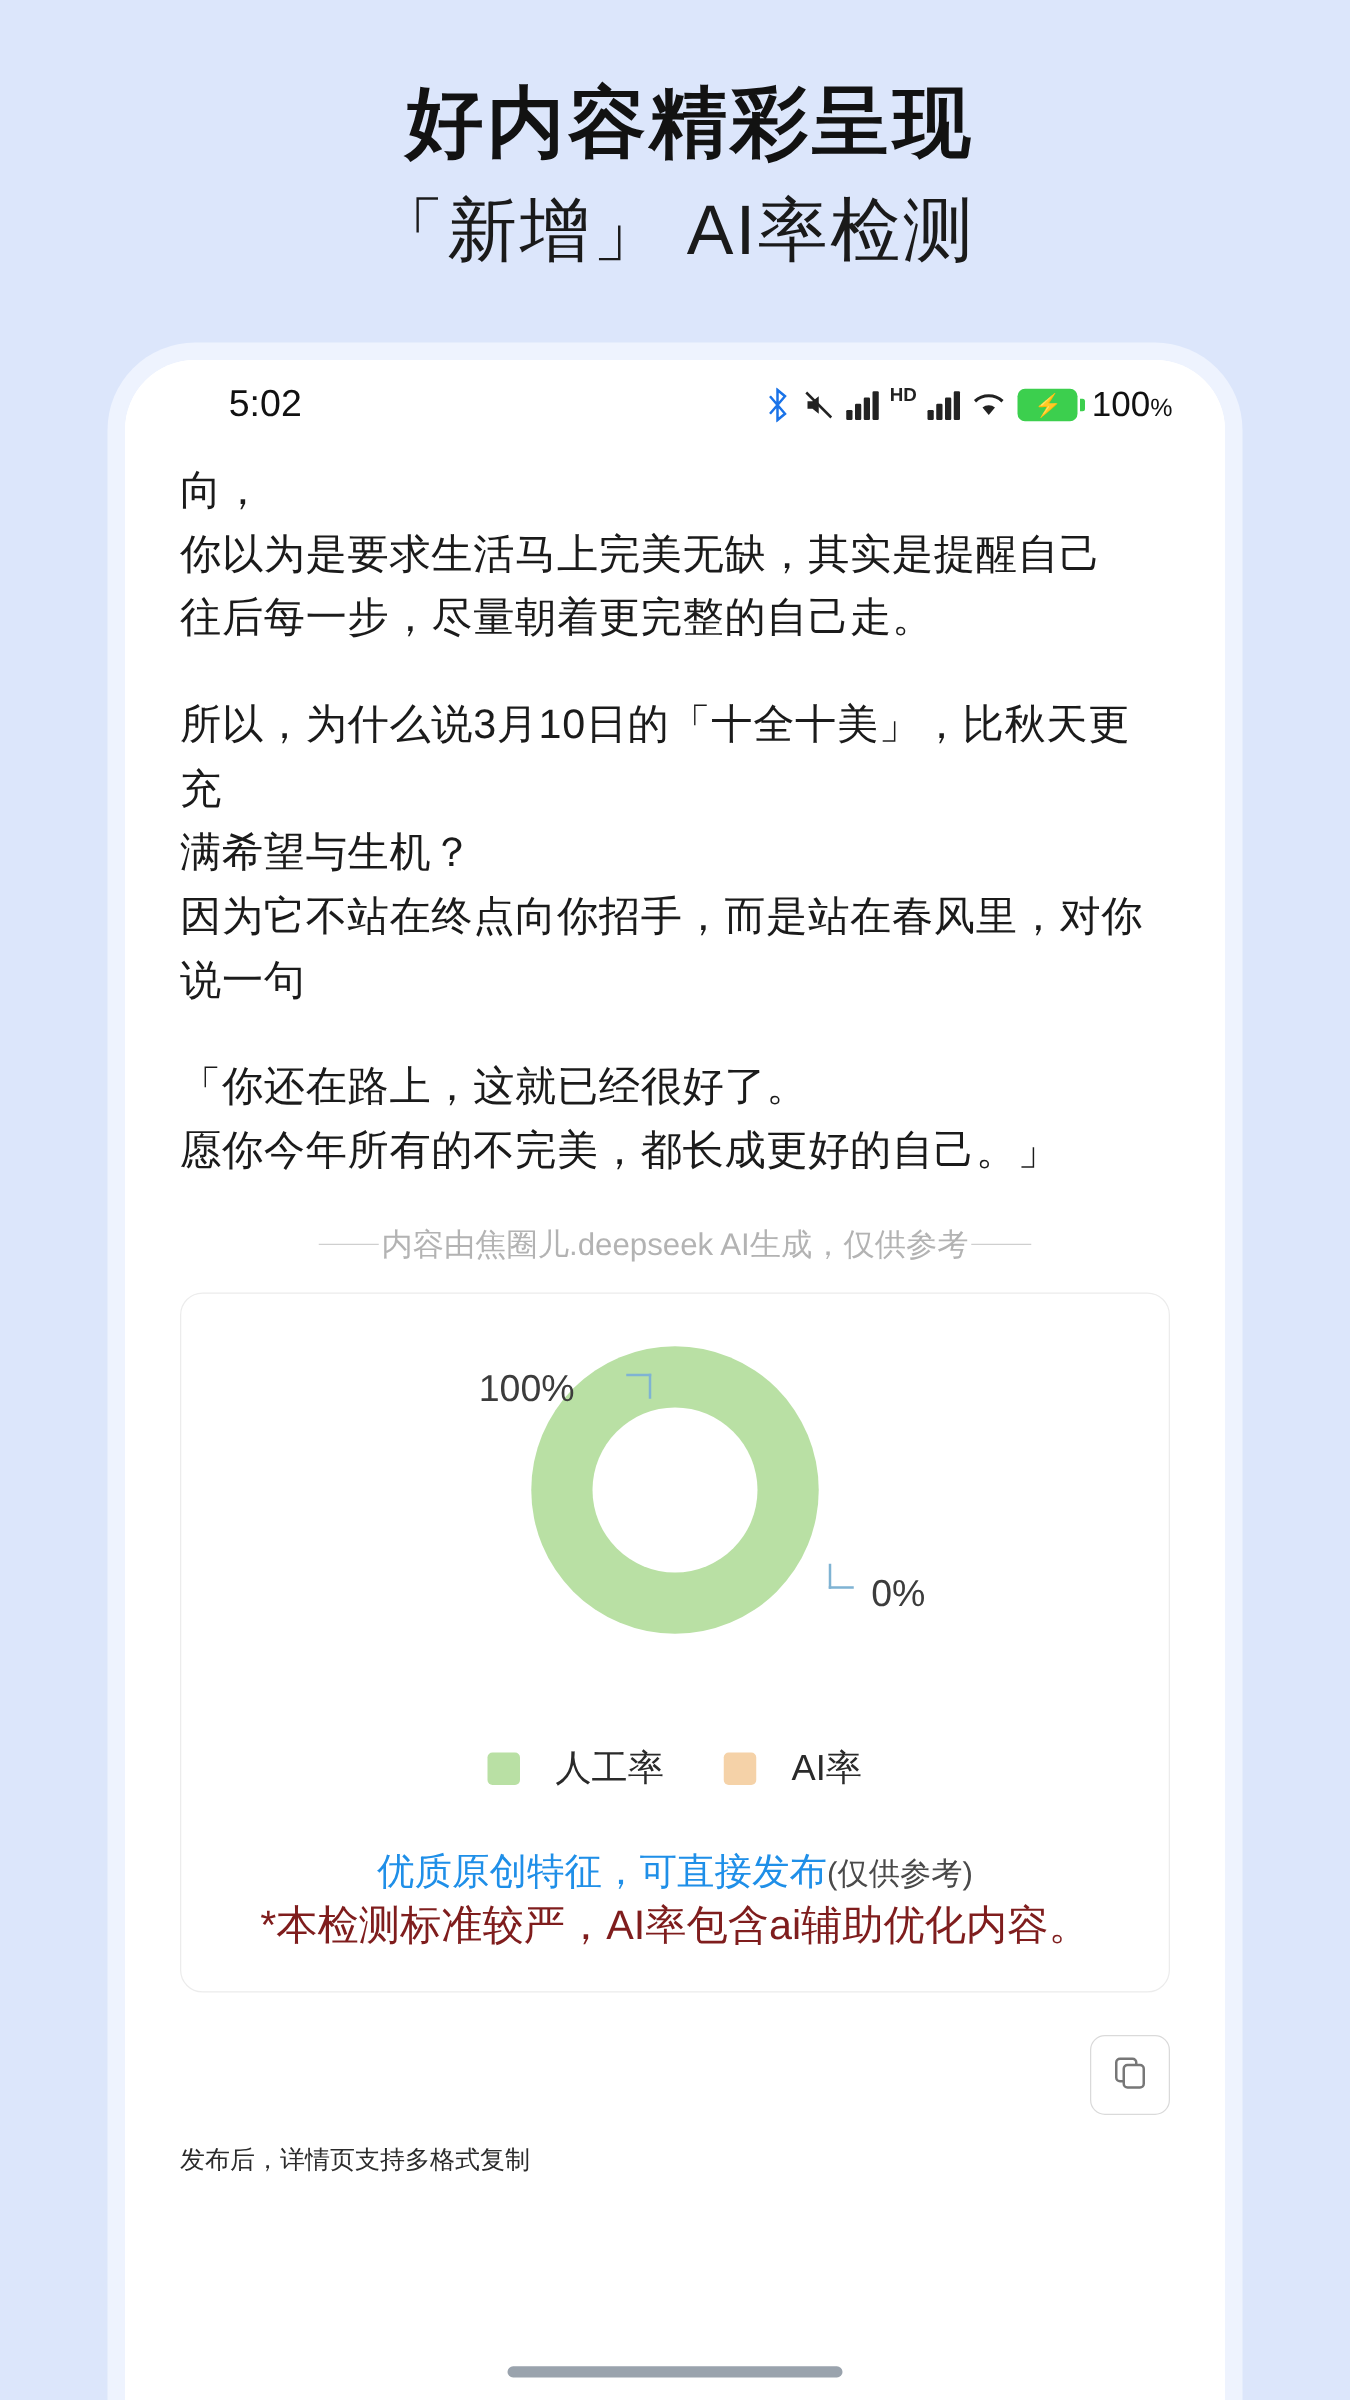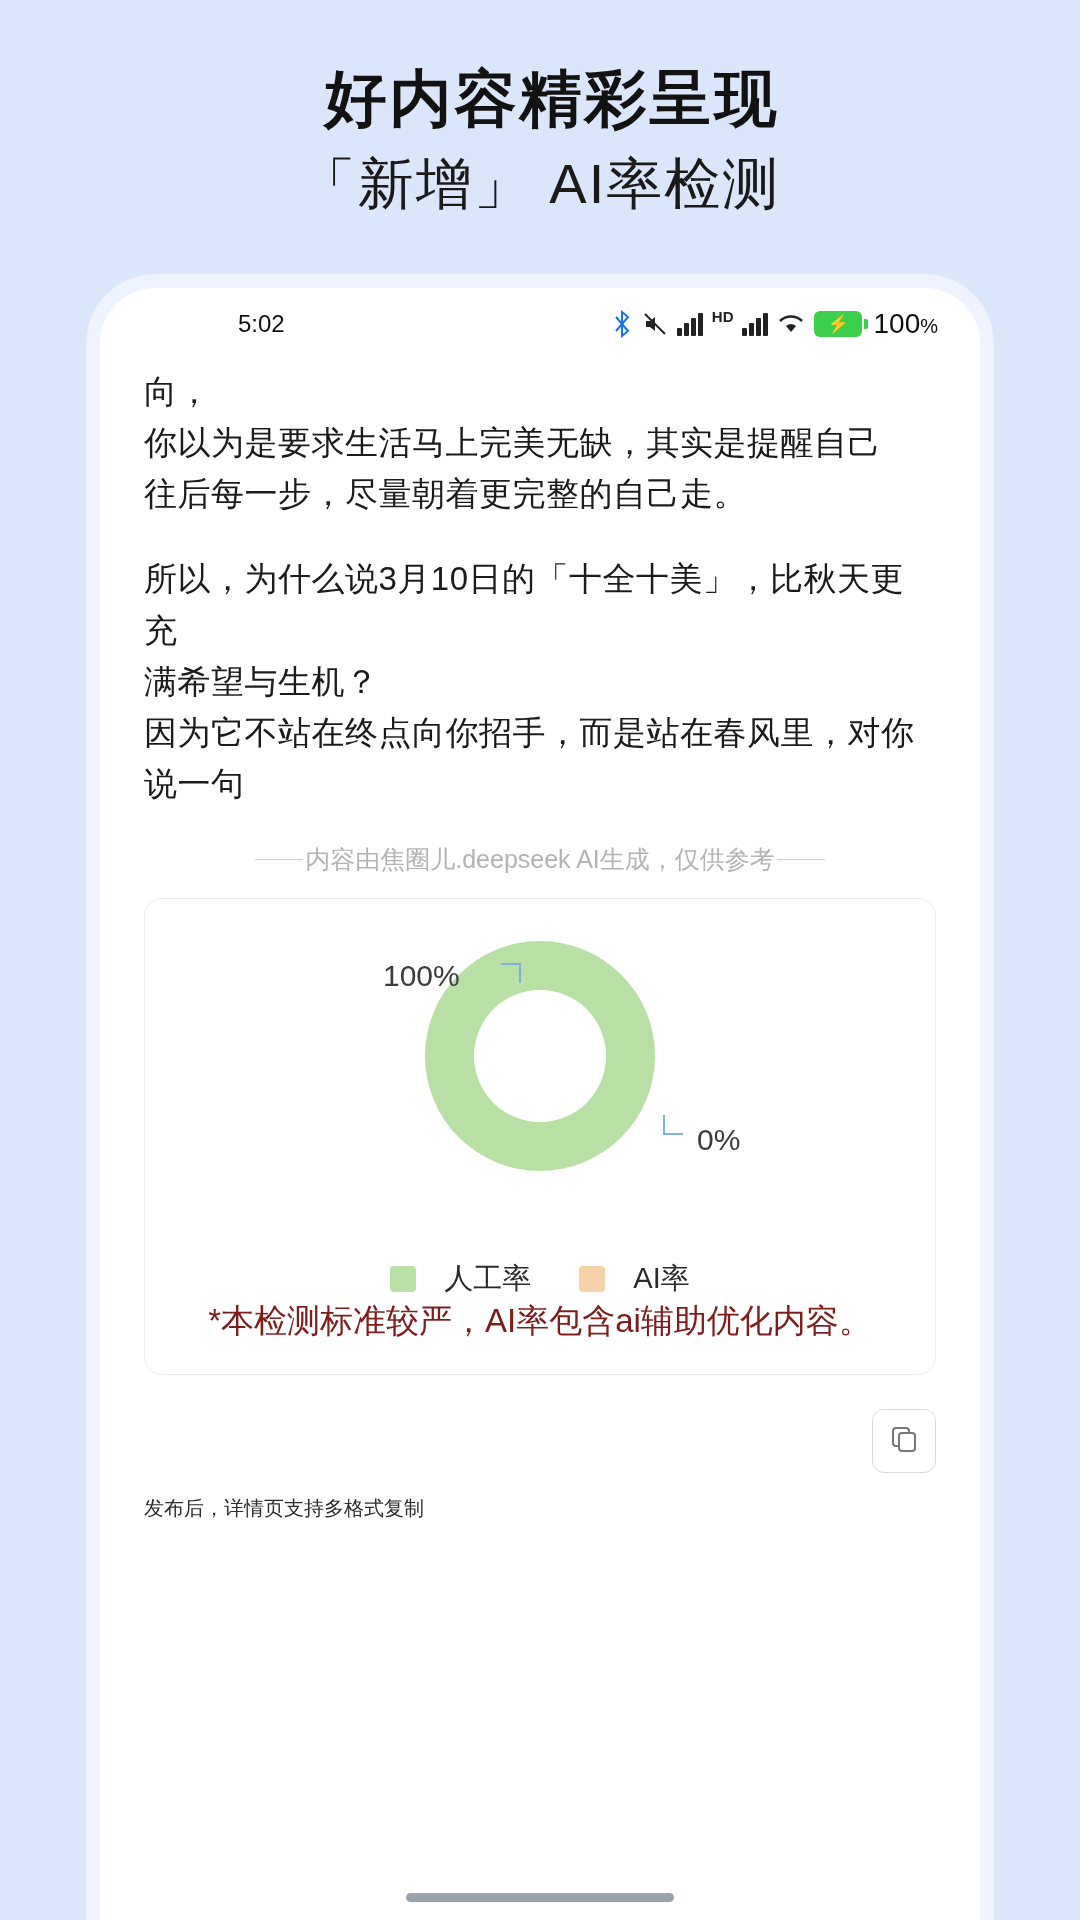--- a/index.html
+++ b/index.html
@@ -65,24 +65,24 @@
 
   
   .statusbar {
     height: 72px;
     display: flex;
     align-items: center;
     padding: 0 42px;
     box-sizing: border-box;
   }
   .sb-time {
-    font-size: 24px;
+    font-size: 30px;
     color: #111;
     font-weight: 500;
-    margin-left: 96px;
+    margin-left: 41px;
   }
   .sb-right {
     margin-left: auto;
     display: flex;
     align-items: center;
     gap: 9px;
   }
   .sb-icon {
     color: #222;
     display: inline-flex;
@@ -375,20 +375,22 @@
     </div>
 
     <div class="content">
       <p class="para">向，
 你以为是要求生活马上完美无缺，其实是提醒自己
 往后每一步，尽量朝着更完整的自己走。</p>
       <p class="para">所以，为什么说3月10日的「十全十美」，比秋天更充
 满希望与生机？
 因为它不站在终点向你招手，而是站在春风里，对你
 说一句</p>
+      <p class="para">「你还在路上，这就已经很好了。
+愿你今年所有的不完美，都长成更好的自己。」</p>
 
       <div class="gen-note">
         <span class="rule"></span>
         <span>内容由焦圈儿.deepseek AI生成，仅供参考</span>
         <span class="rule"></span>
       </div>
     </div>
 
     <div class="card">
       <div class="donut-wrap">
@@ -401,20 +403,23 @@
       <div class="legend">
         <div class="legend-item">
           <span class="swatch sw-green"></span>
           <span>人工率</span>
         </div>
         <div class="legend-item">
           <span class="swatch sw-orange"></span>
           <span>AI率</span>
         </div>
       </div>
+      <div class="verdict">
+        <span>优质原创特征，可直接发布</span><span class="sub">(仅供参考)</span>
+      </div>
       <div class="disclaimer">*本检测标准较严，AI率包含ai辅助优化内容。</div>
     </div>
 
     <div class="actions">
       <div class="copy-btn">
         <span>
           <svg width="30" height="30" viewBox="0 0 30 30">
               <rect x="4" y="4" width="16" height="18" rx="3" fill="none" stroke="#777" stroke-width="2"></rect>
               <rect x="10" y="9" width="16" height="18" rx="3" fill="#fff" stroke="#777" stroke-width="2"></rect>
             </svg>

